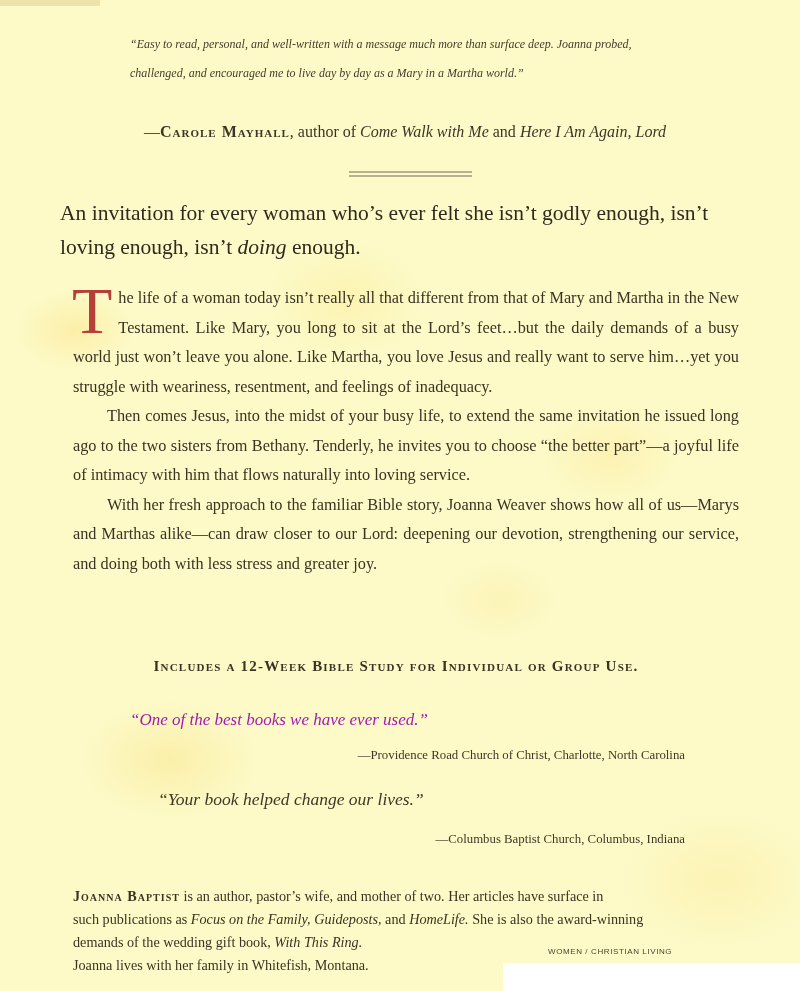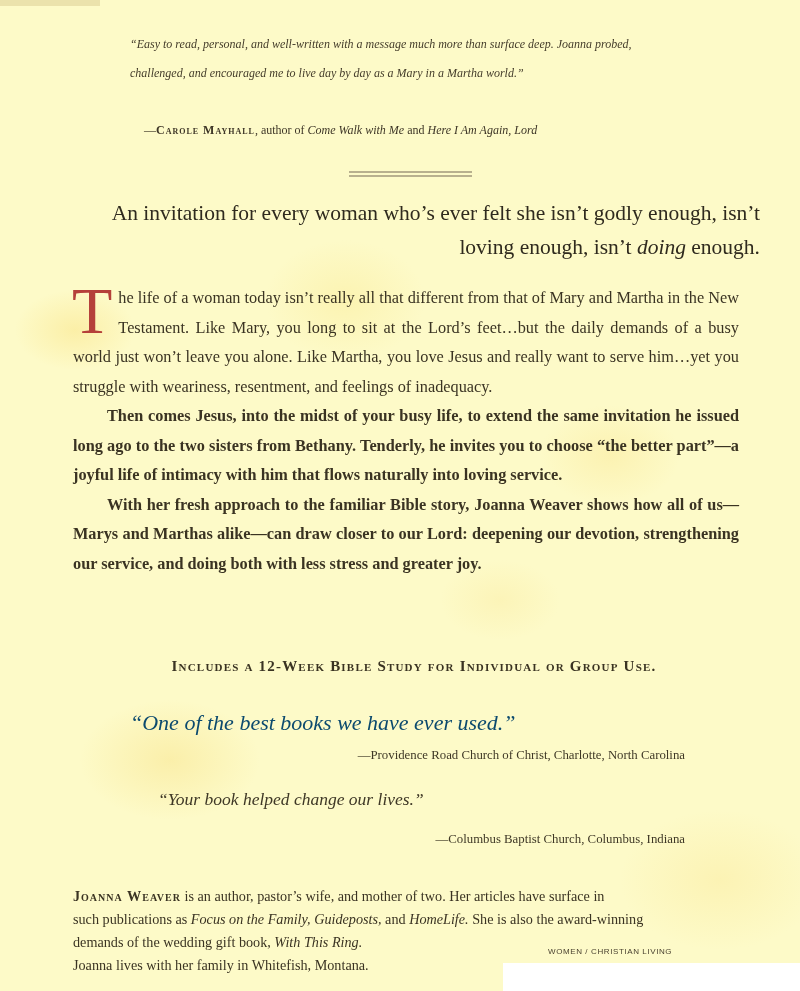--- a/index.html
+++ b/index.html
@@ -16,49 +16,49 @@
       color: #3b3424;
       font-family: "Liberation Serif", "DejaVu Serif", serif;
     }
     .abs { position: absolute; }
     .quote1 {
       left: 130px; top: 30px; width: 560px;
       font-style: italic; font-size: 12px; line-height: 29px; color: #443c2a;
     }
     .attr1 {
       left: 144px; top: 123px; width: 560px;
-      font-size: 12px; color: #3d3526; white-space: nowrap;
+      font-size: 16px; color: #3d3526; white-space: nowrap;
     }
     .sc { font-variant: small-caps; letter-spacing: 1px; font-weight: bold; }
     .ital { font-style: italic; }
     .rule {
       left: 349px; top: 171px; width: 123px; height: 2px;
       border-top: 2px solid #b8b08e; border-bottom: 2px solid #b8b08e;
     }
     .headline {
-      left: 60px; top: 196px; width: 700px; text-align: right;
+      left: 60px; top: 196px; width: 700px; text-align: left;
       font-size: 21.5px; line-height: 34px; color: #2f2a1e;
     }
     .body {
       left: 73px; top: 283px; width: 666px;
       font-size: 16.3px; line-height: 29.5px; color: #3a3322;
       text-align: justify;
     }
     .body p { margin: 0; }
-    .body p.indent { text-indent: 34px; font-weight: bold; }
+    .body p.indent { text-indent: 34px; }
     .dropcap {
       float: left; font-size: 66px; line-height: 52px; color: #b5403a;
       margin: 2px 6px 0 -1px; font-family: "Liberation Serif", serif;
     }
     .includes {
-      left: 64px; top: 658px; width: 700px; text-align: center;
+      left: 46px; top: 658px; width: 700px; text-align: center;
       font-size: 15px; font-weight: bold; font-variant: small-caps;
       letter-spacing: 1.2px; color: #3a3322;
     }
-    .q2 { left: 130px; top: 710px; font-style: italic; font-size: 22px; color: #0c4a6e; }
+    .q2 { left: 130px; top: 710px; font-style: italic; font-size: 17px; color: #a21caf; }
     .a2 { right: 115px; top: 748px; font-size: 12.8px; color: #3f3826; text-align: left; }
     .q3 { left: 130px; top: 789px; font-style: italic; font-size: 17.5px; color: #3f3826; margin-left: 28px; }
     .a3 { right: 115px; top: 832px; font-size: 12.8px; color: #3f3826; text-align: center; }
     .bio {
       left: 73px; top: 885px; width: 666px;
       font-size: 14.2px; line-height: 23px; color: #3a3322;
     }
     .bio .row { white-space: nowrap; }
     .category {
       left: 548px; top: 947px; font-size: 8px; letter-spacing: 0.6px;
@@ -91,21 +91,21 @@
 </div>
 
 <div class="abs includes">Includes a 12-Week Bible Study for Individual or Group Use.</div>
 
 <div class="abs q2">“One of the best books we have ever used.”</div>
 <div class="abs a2">—Providence Road Church of Christ, Charlotte, North Carolina</div>
 <div class="abs q3">“Your book helped change our lives.”</div>
 <div class="abs a3">—Columbus Baptist Church, Columbus, Indiana</div>
 
 <div class="abs bio">
-  <div class="row"><span class="sc">Joanna Weaver</span><span> is an author, pastor’s wife, and mother of two. Her articles have surface in</span></div>
+  <div class="row"><span class="sc">Joanna Baptist</span><span> is an author, pastor’s wife, and mother of two. Her articles have surface in</span></div>
   <div class="row"><span>such publications as </span><span class="ital">Focus on the Family, Guideposts,</span><span> and </span><span class="ital">HomeLife.</span><span> She is also the award-winning</span></div>
   <div class="row"><span>demands of the wedding gift book, </span><span class="ital">With This Ring.</span></div>
   <div class="row">Joanna lives with her family in Whitefish, Montana.</div>
 </div>
 
 <div class="abs category">WOMEN / CHRISTIAN LIVING</div>
 
 <div class="abs barcode-area"></div>
 
 </body></html>

